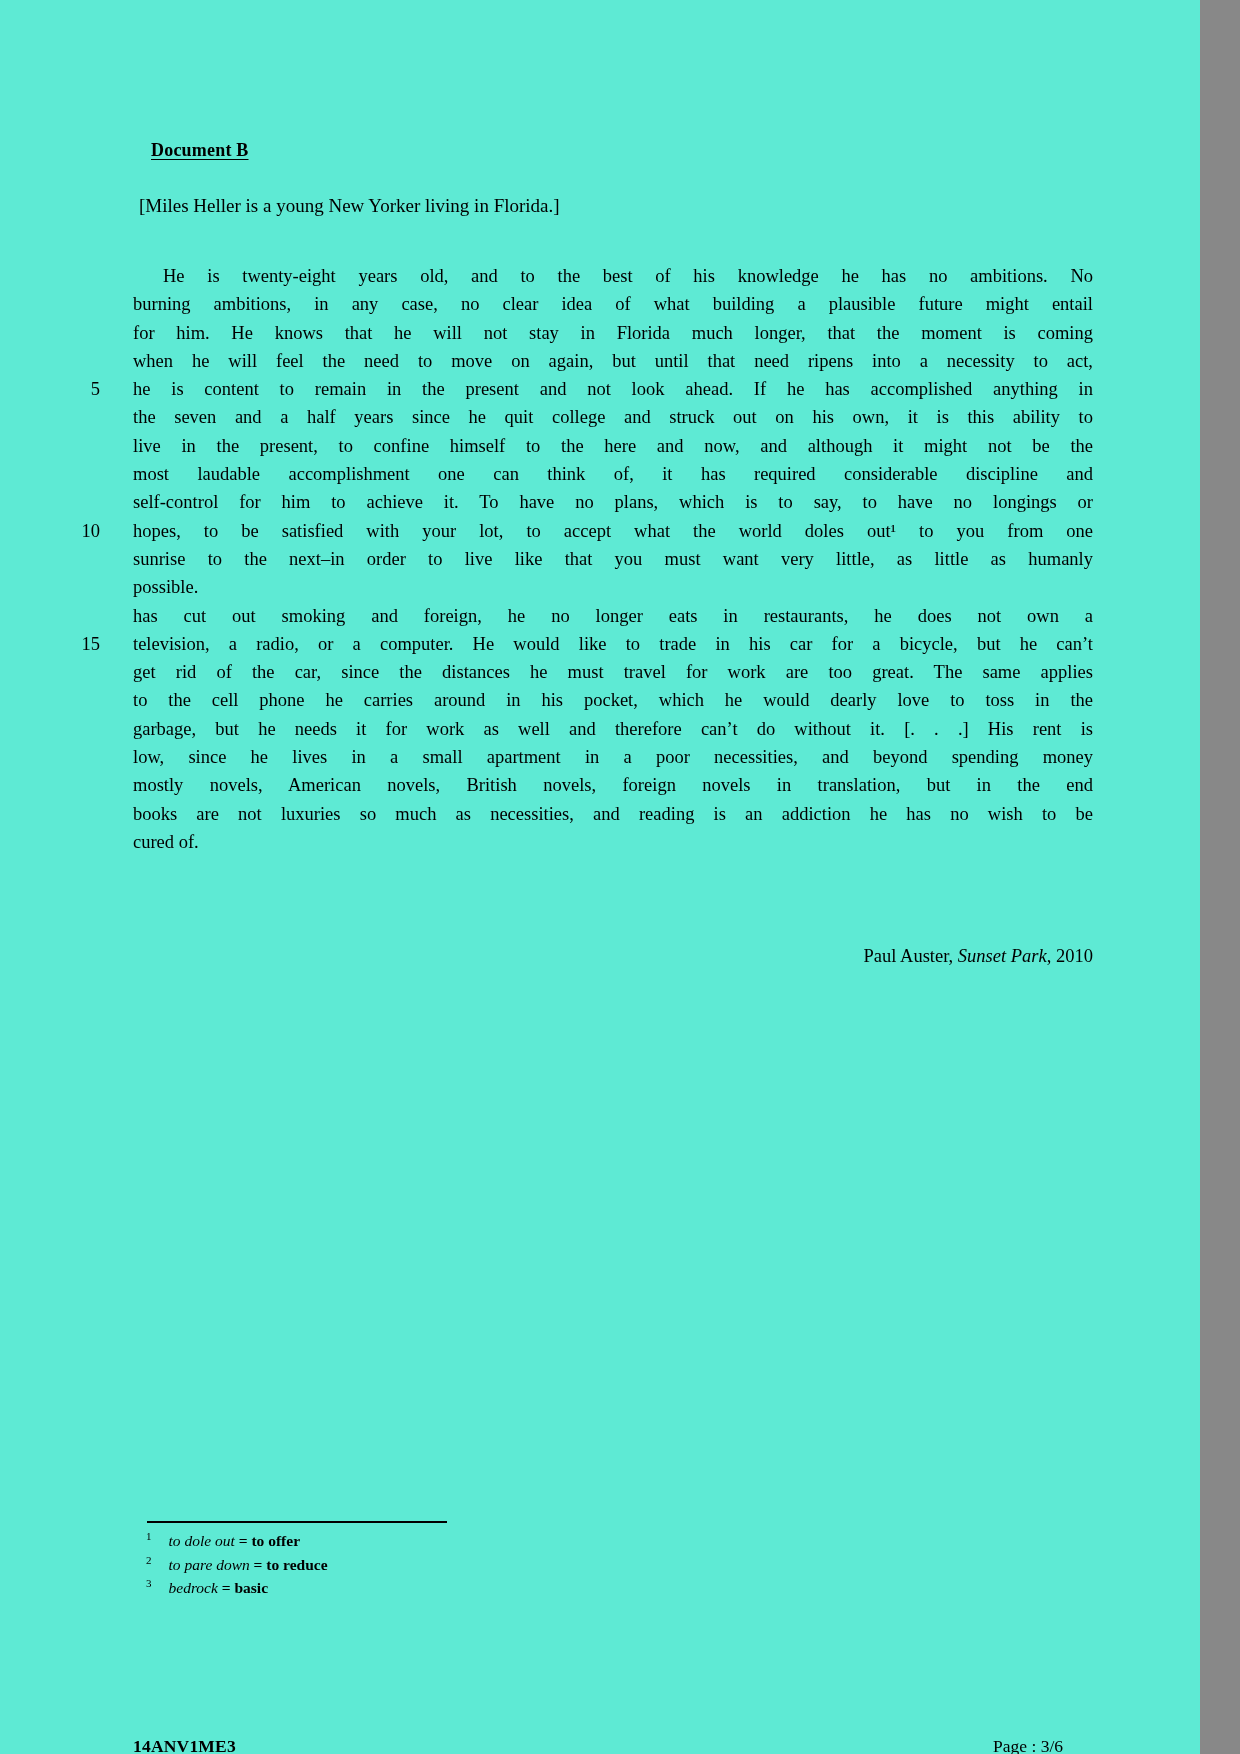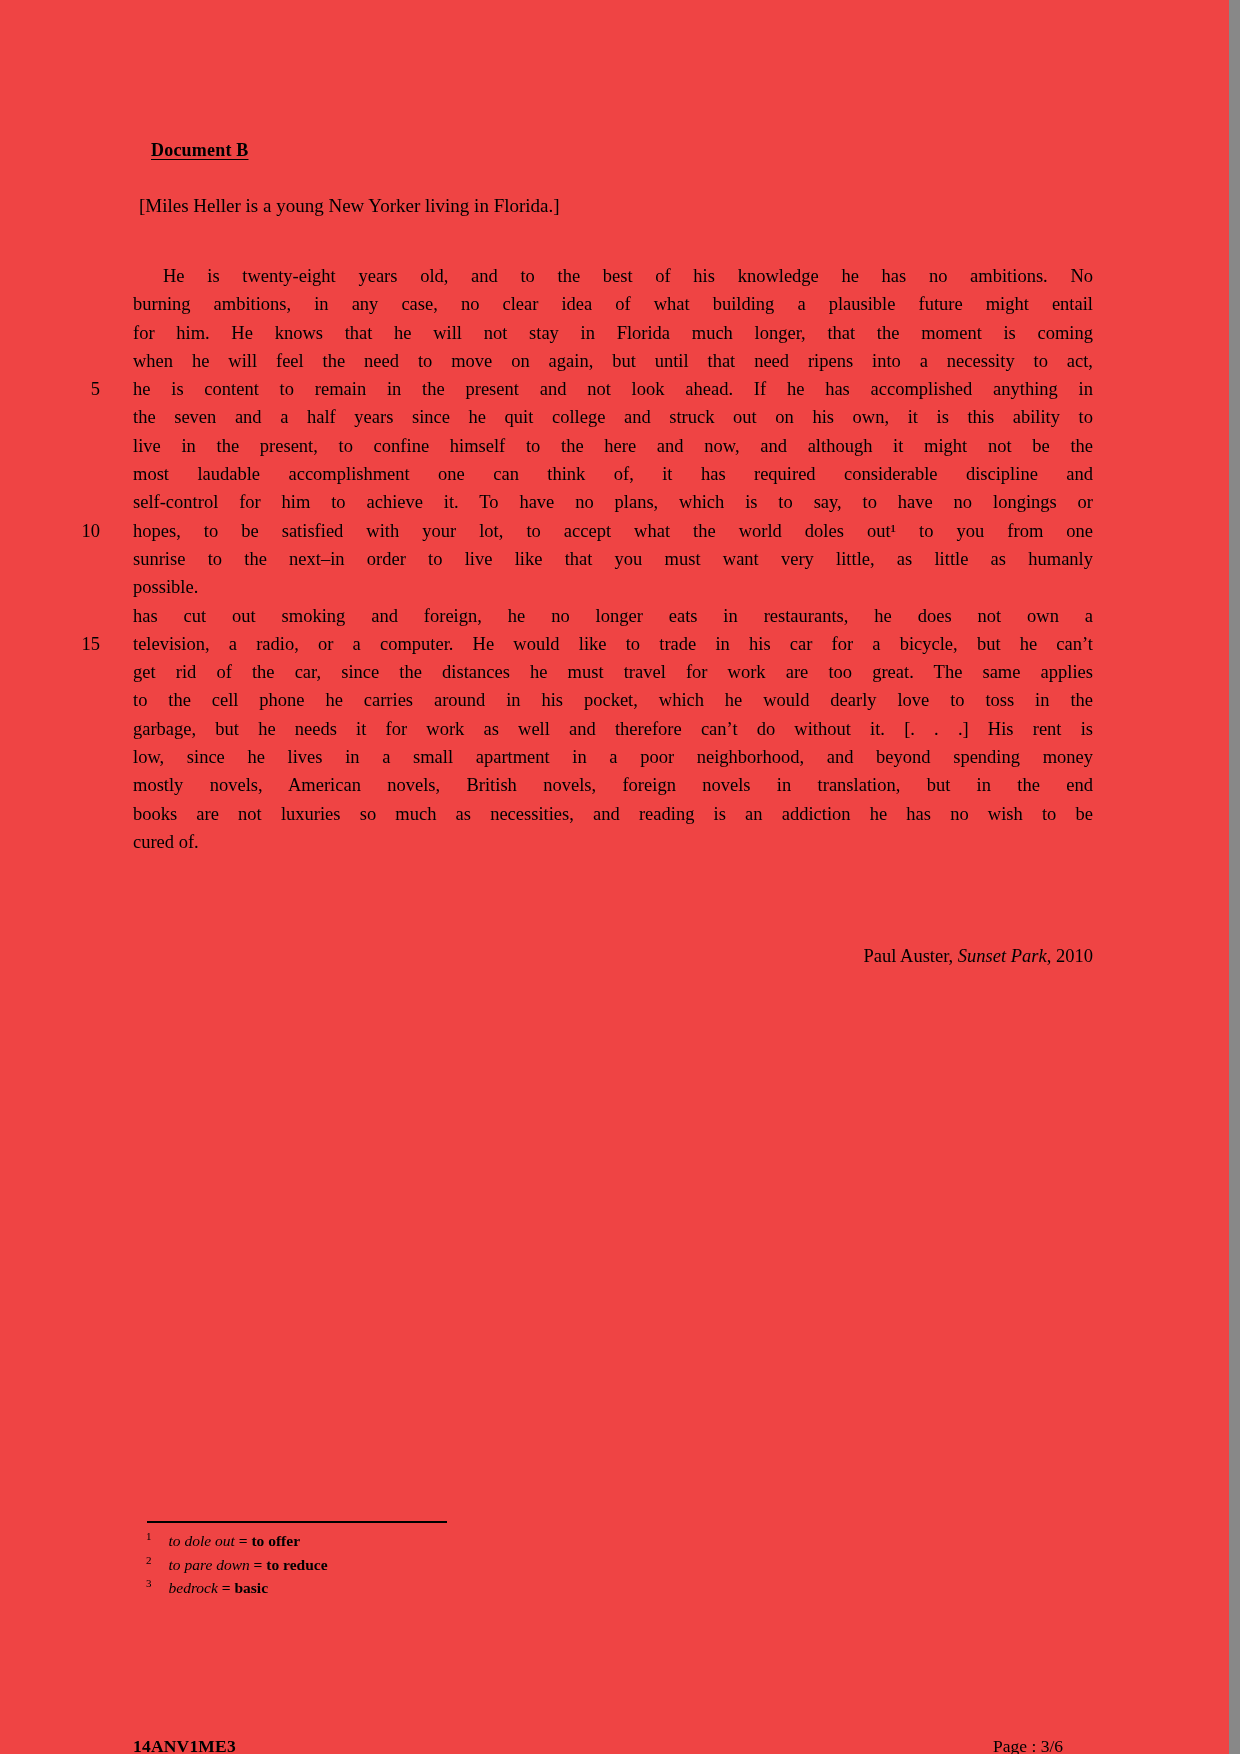--- a/index.html
+++ b/index.html
@@ -1,24 +1,23 @@
 <!DOCTYPE html>
 <html><head>
 <meta charset="utf-8">
 <style>
   html, body { margin: 0; padding: 0; background: #888; }
   .page {
     position: relative;
     width: 1200px;
     height: 1754px;
-    background: #ef4444;
+    background: #5eead4;
     color: #000000;
     font-family: "Liberation Serif", "DejaVu Serif", serif;
     overflow: hidden;
-    padding-left: 29px;
   }
   .doc-title {
     position: absolute;
     left: 151px;
     top: 140px;
     font-size: 18px;
     font-weight: bold;
     text-decoration: underline;
     text-underline-offset: 3px;
     letter-spacing: 0.2px;
@@ -179,21 +178,21 @@
     <div class="prow">
         <div class="num"></div>
         <div class="pline j">to the cell phone he carries around in his pocket, which he would dearly love to toss in the</div>
       </div>
     <div class="prow">
         <div class="num"></div>
         <div class="pline j">garbage, but he needs it for work as well and therefore can’t do without it. [. . .] His rent is</div>
       </div>
     <div class="prow">
         <div class="num"></div>
-        <div class="pline j">low, since he lives in a small apartment in a poor neighborhood, and beyond spending money</div>
+        <div class="pline j">low, since he lives in a small apartment in a poor necessities, and beyond spending money</div>
       </div>
     <div class="prow">
         <div class="num"></div>
         <div class="pline j">mostly novels, American novels, British novels, foreign novels in translation, but in the end</div>
       </div>
     <div class="prow">
         <div class="num"></div>
         <div class="pline j">books are not luxuries so much as necessities, and reading is an addiction he has no wish to be</div>
       </div>
     <div class="prow">

